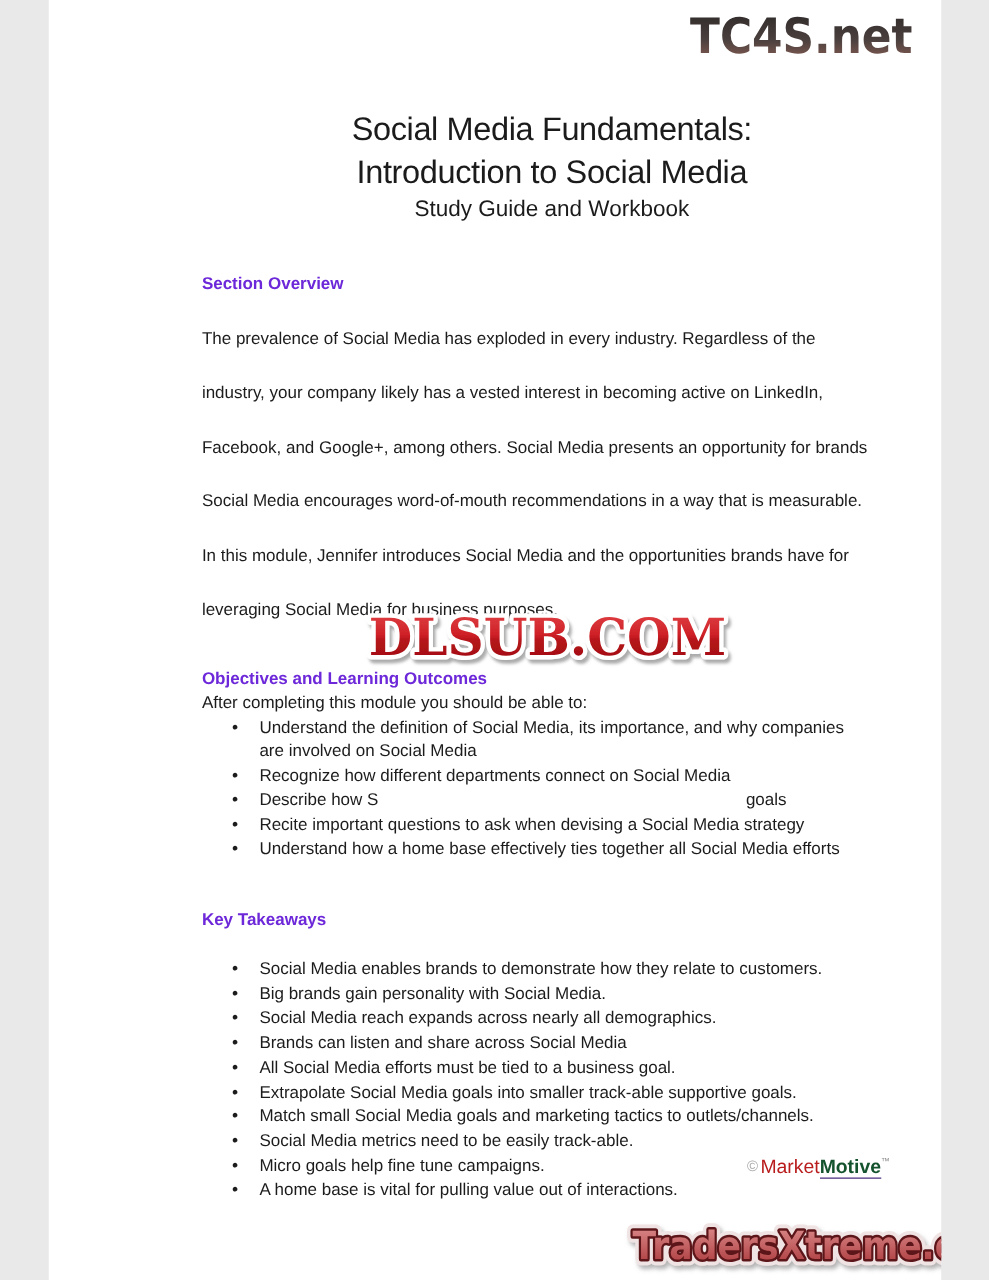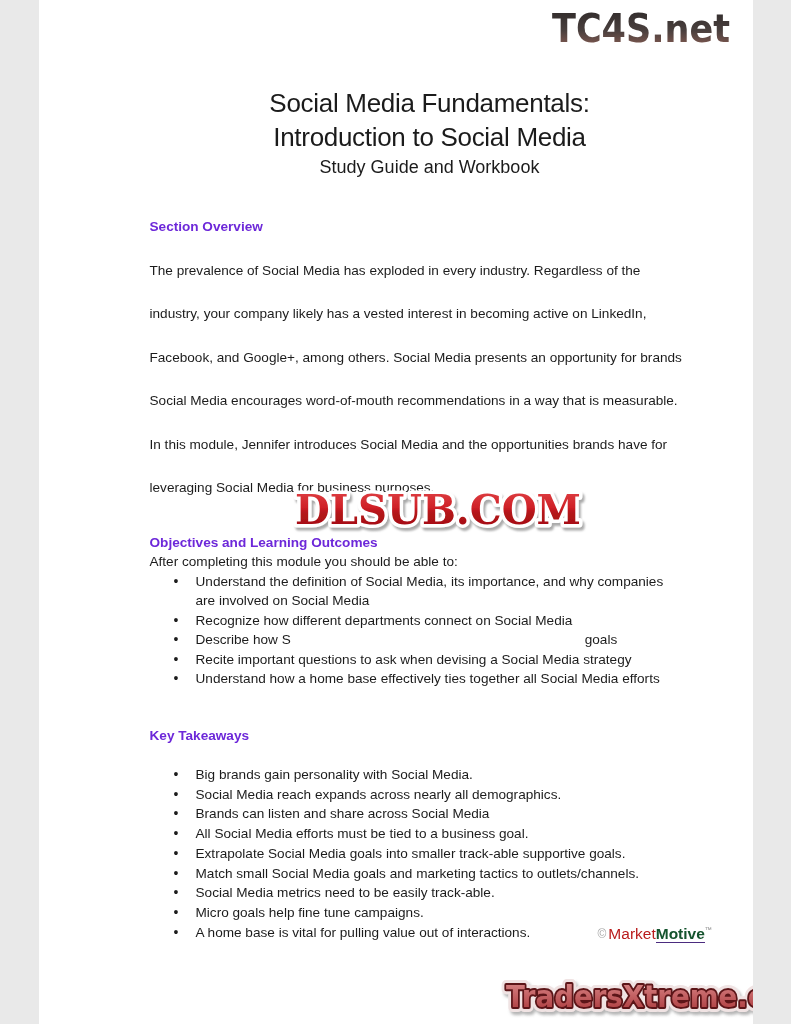--- a/index.html
+++ b/index.html
@@ -8,21 +8,21 @@
     width:714px;height:1024px;
     background:#ffffff;
     overflow:hidden;
     font-family:"Liberation Sans", sans-serif;
     color:#1c1c1c;
     margin:0 auto;
   }
   
   .tc4s{position:absolute;top:2px;right:16px;}
   
-  .content{position:absolute;left:111px;top:0;width:560px;}
+  .content{position:absolute;left:123px;top:0;width:560px;}
   .title-block{padding-top:86px;text-align:center;color:#1b1b1b;}
   .title-line{font-size:26px;line-height:34px;letter-spacing:-0.3px;}
   .subtitle{font-size:18px;line-height:26px;}
   .section-overview{margin-top:37px;}
   .section-objectives{margin-top:35px;}
   .section-takeaways{margin-top:37px;}
   .h{font-weight:bold;font-size:13.6px;line-height:19.5px;color:#6d28d9;}
   .body-text{font-size:13.6px;line-height:19.5px;}
   .para div{display:block;margin-top:24px;}
   ul.bullets{margin:0;padding:0;list-style:none;}
@@ -90,20 +90,21 @@
           <li>Recognize how different departments connect on Social Media</li>
           <li><span>Describe how S</span><span class="wm-gap"></span><span>goals</span></li>
           <li>Recite important questions to ask when devising a Social Media strategy</li>
           <li>Understand how a home base effectively ties together all Social Media efforts</li>
         </ul>
     </div>
 
     <div class="section-takeaways">
       <div class="h">Key Takeaways</div>
       <ul class="bullets takeaways-list">
+          <li>Social Media enables brands to demonstrate how they relate to customers.</li>
           <li>Big brands gain personality with Social Media.</li>
           <li>Social Media reach expands across nearly all demographics.</li>
           <li>Brands can listen and share across Social Media</li>
           <li>All Social Media efforts must be tied to a business goal.</li>
           <li>Extrapolate Social Media goals into smaller track-able supportive goals.</li>
           <li>Match small Social Media goals and marketing tactics to outlets/channels.</li>
           <li>Social Media metrics need to be easily track-able.</li>
           <li>Micro goals help fine tune campaigns.</li>
           <li>A home base is vital for pulling value out of interactions.</li>
         </ul>

